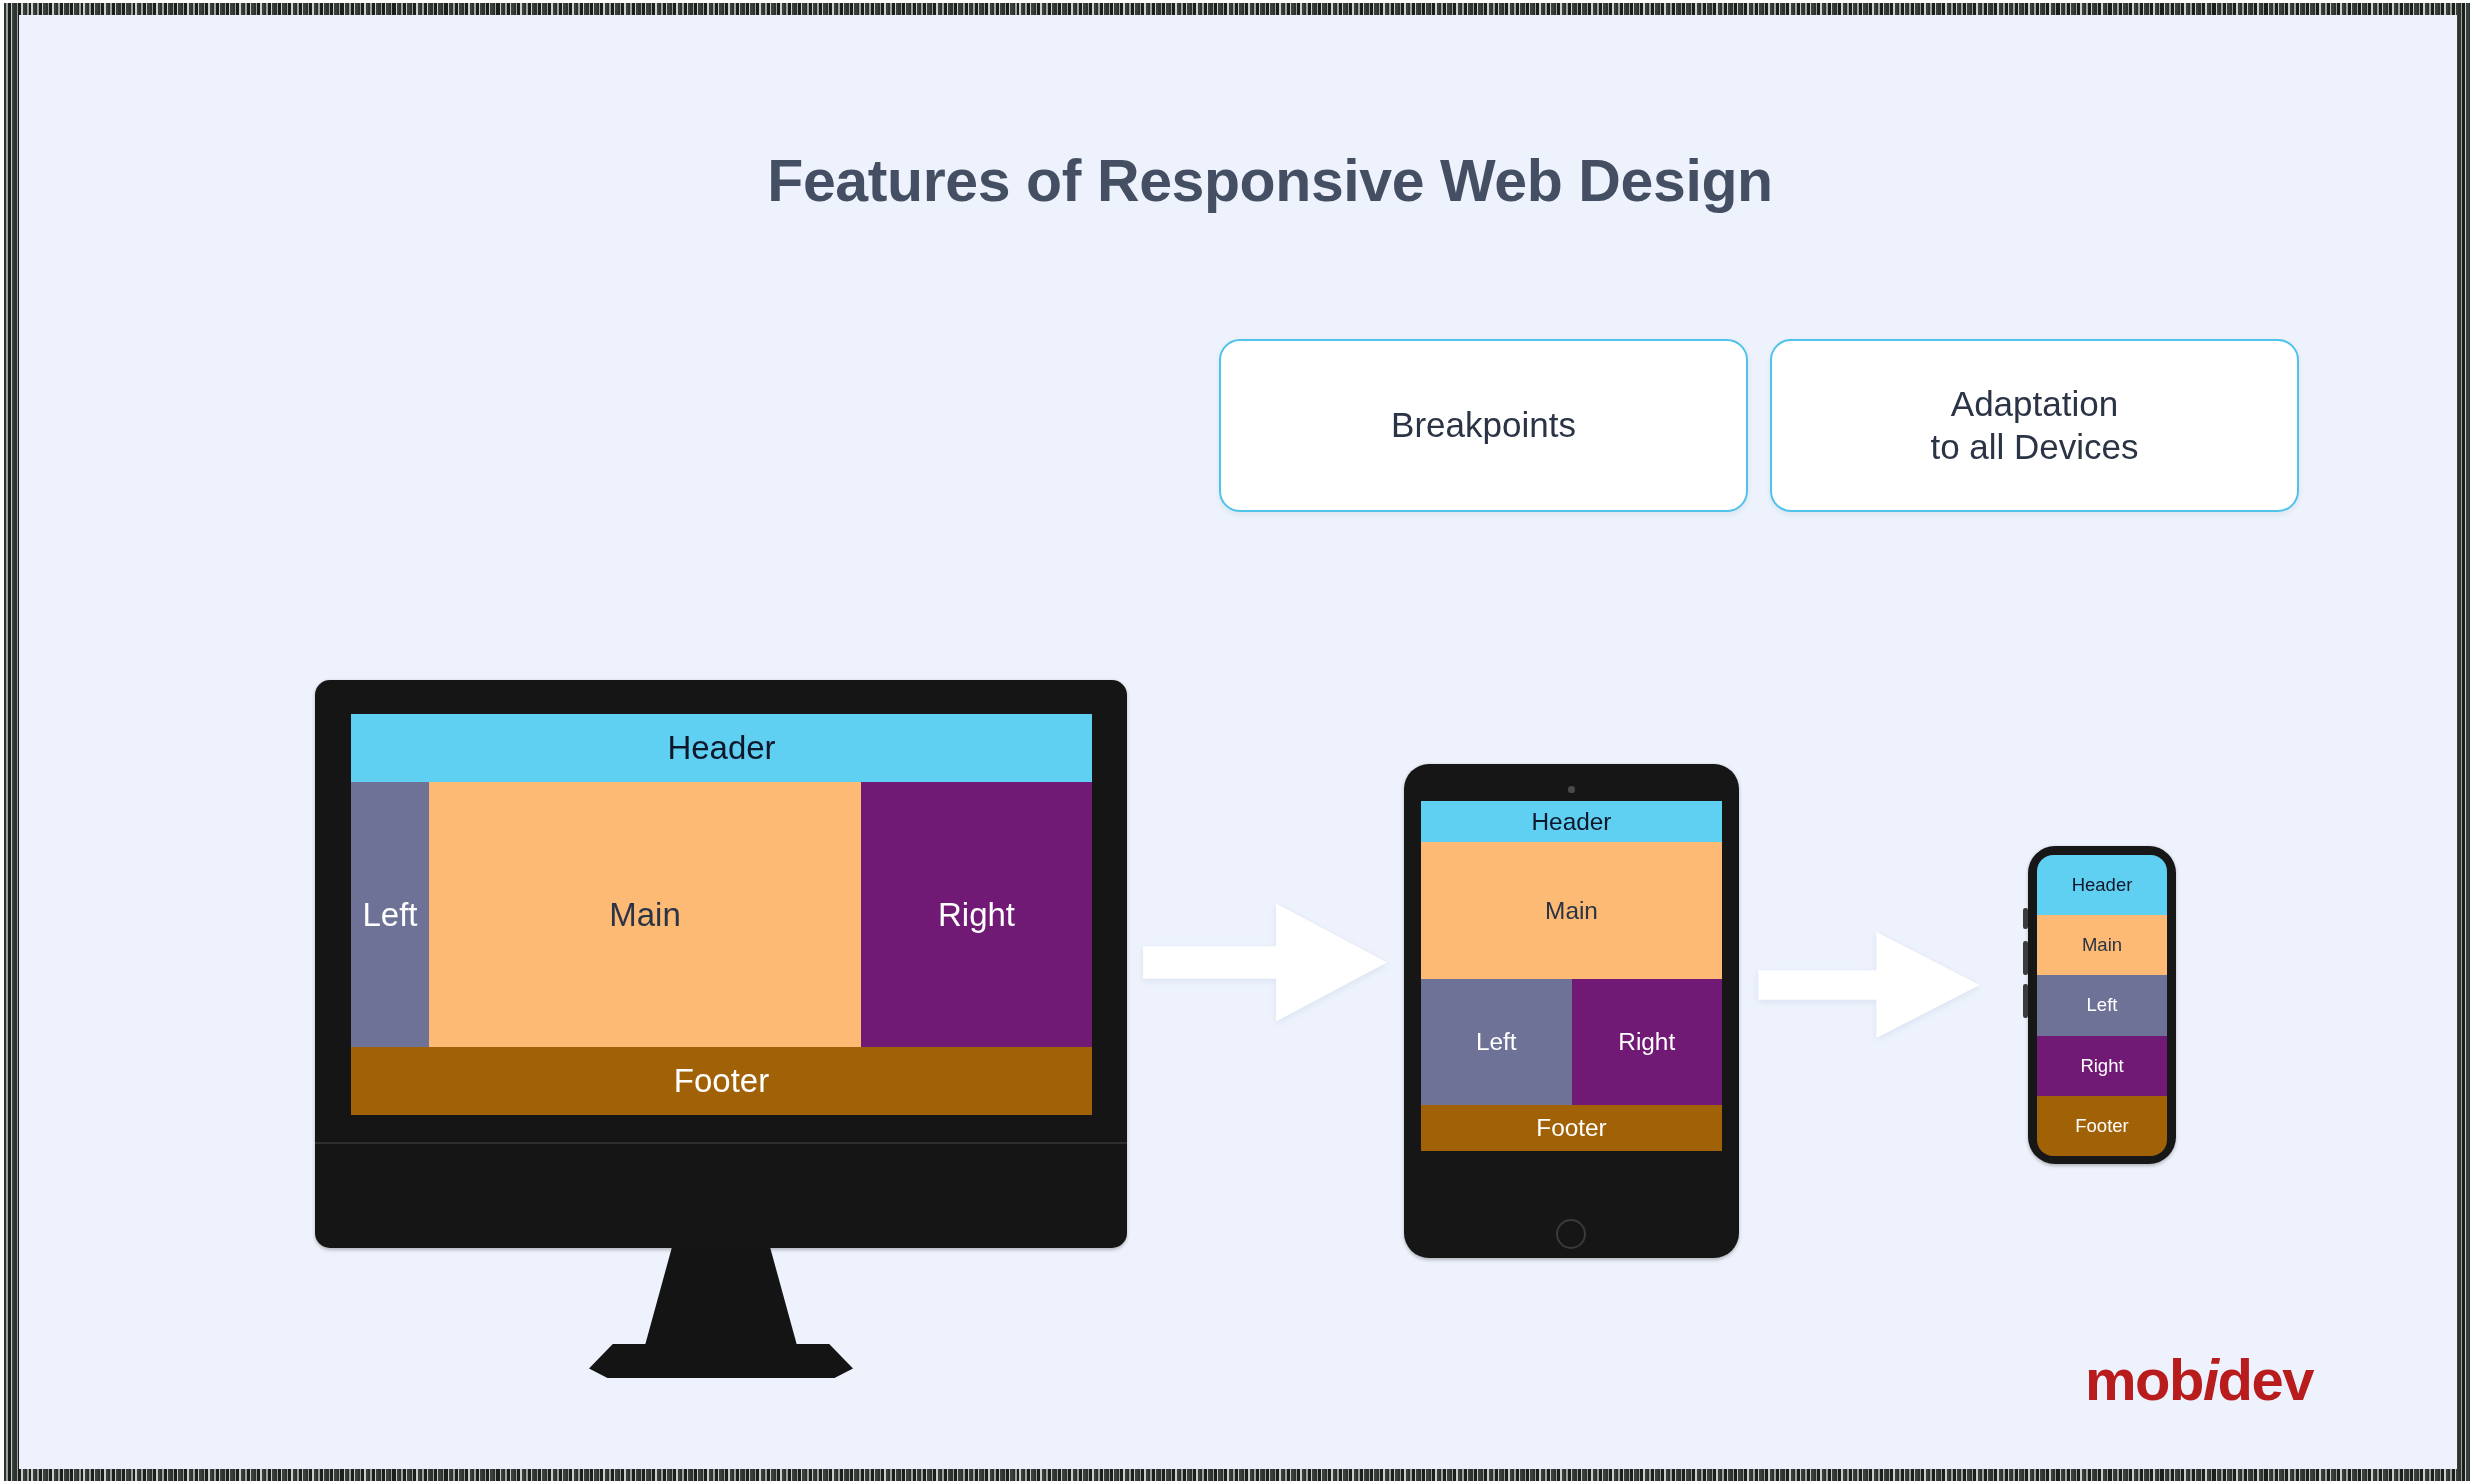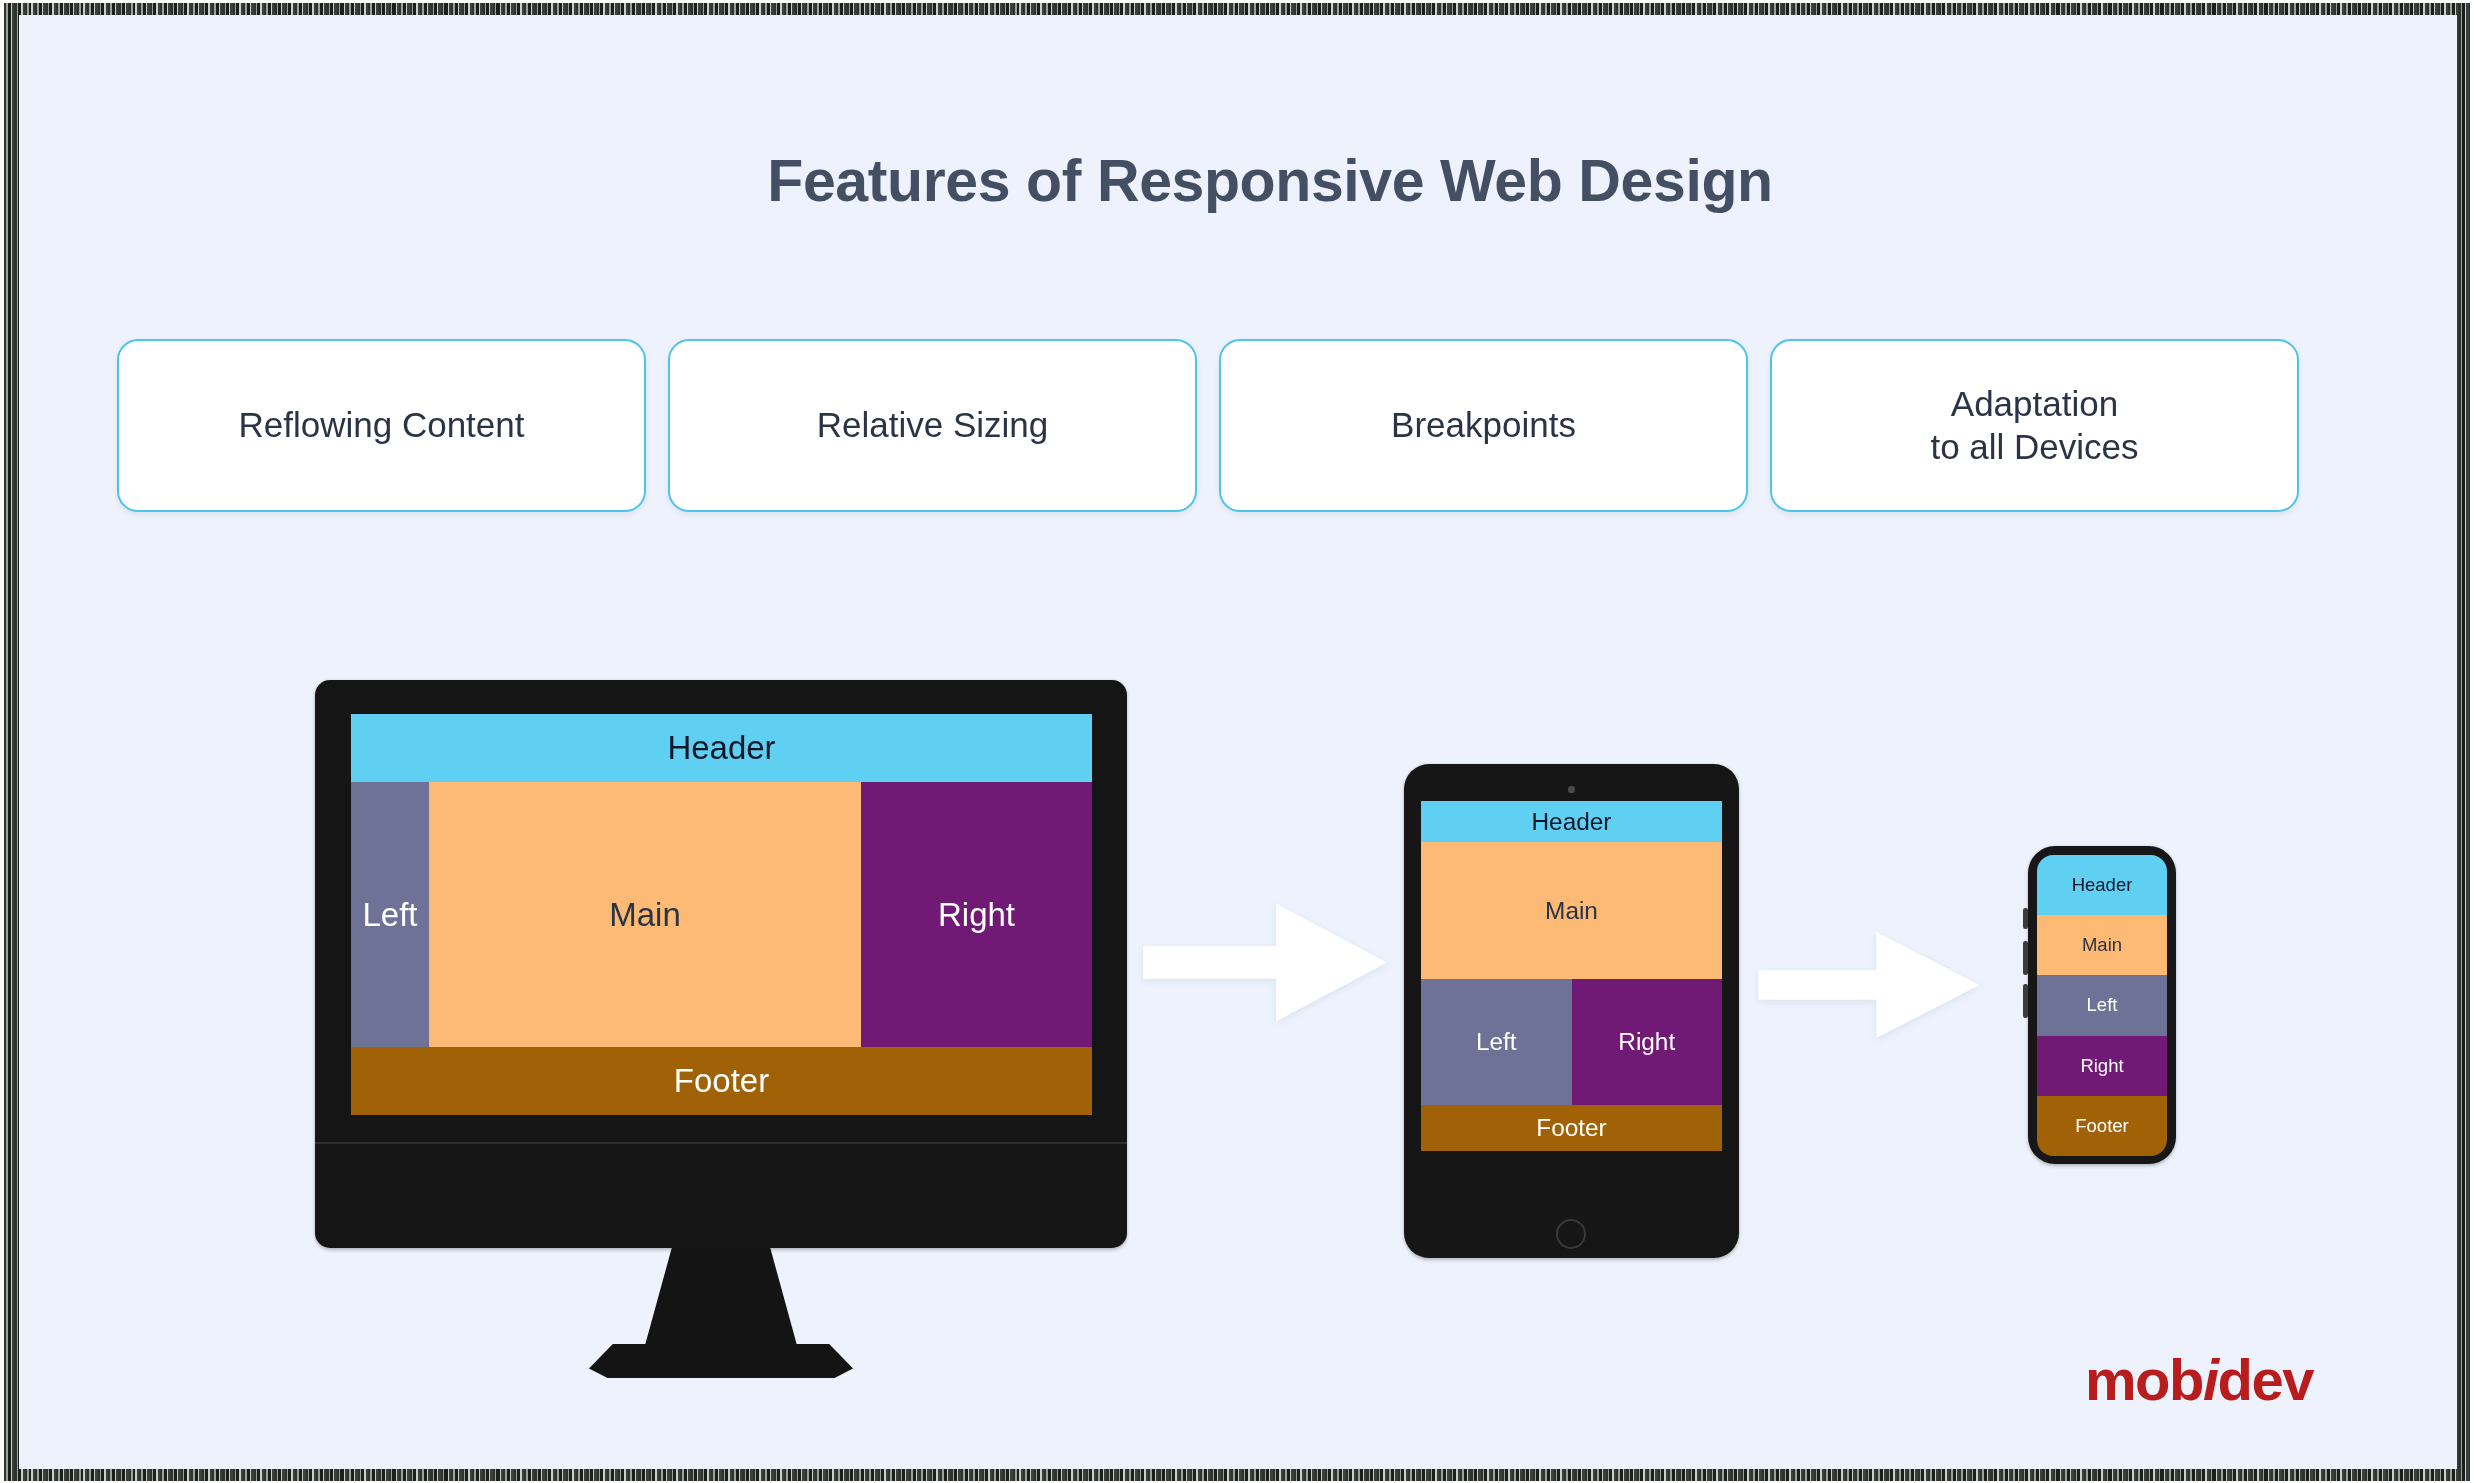--- a/index.html
+++ b/index.html
@@ -168,26 +168,20 @@
 </head>
 <body>
 
 <div id="frame">
   <div id="noise-border"></div>
 
   <div id="slide">
 
     <div id="title">Features of Responsive Web Design</div>
 
-    <div class="card" id="card0">
-      <span>Reflowing Content</span>
-    </div>
-    <div class="card" id="card1">
-      <span>Relative Sizing</span>
-    </div>
     <div class="card" id="card3">
       <span>
         <span>Adaptation</span><br>
         <span>to all Devices</span>
       </span>
     </div>
     <div class="card" id="card2">
       <span>Breakpoints</span>
     </div>
 

